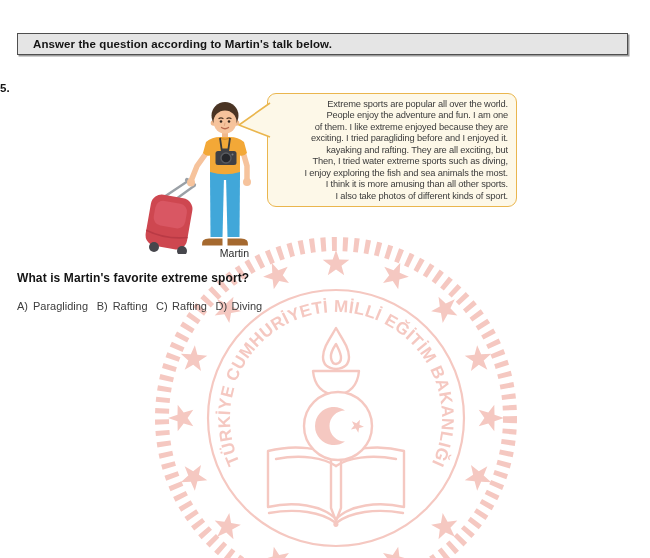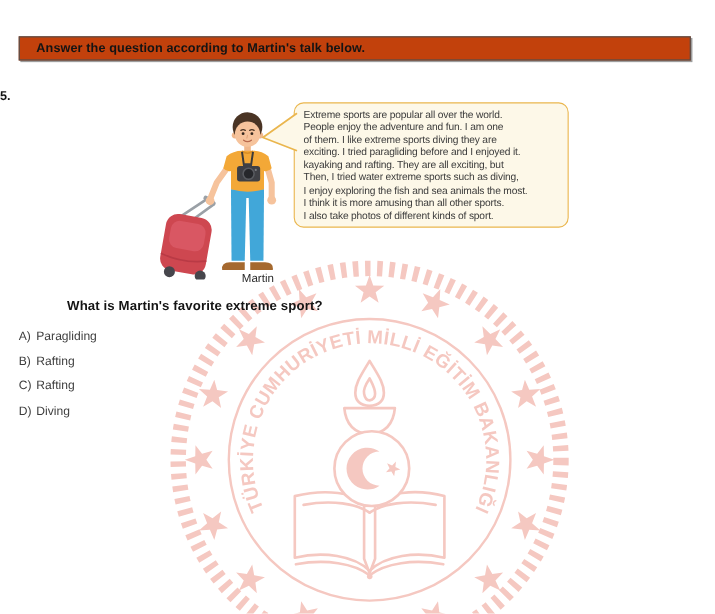--- a/index.html
+++ b/index.html
@@ -6,50 +6,50 @@
   .page{
     position:relative;width:650px;height:558px;background:#ffffff;
     overflow:hidden;font-family:"Liberation Sans",sans-serif;
   }
   
   .watermark{position:absolute;left:126px;top:208px;width:420px;height:420px;pointer-events:none;}
   
   .instruction-box{
     position:absolute;left:17px;top:33px;width:611px;height:22px;
     border:1px solid #4f4f4f;box-shadow:1.5px 1.5px 0 #9d9d9d;
-    background:#c2410c;display:flex;align-items:center;box-sizing:border-box;
+    background:#e5e5e5;display:flex;align-items:center;box-sizing:border-box;
   }
   .instruction-box span{
     font-size:11.5px;font-weight:bold;color:#141414;padding-left:15px;letter-spacing:0.1px;
   }
   .q-number{
     position:absolute;left:0px;top:82px;font-size:11.5px;font-weight:bold;color:#141414;
   }
   
   .martin-svg{position:absolute;left:140px;top:96px;width:132px;height:158px;}
   .char-caption{
     position:absolute;left:201px;top:247px;width:48px;text-align:right;
     font-size:10.5px;color:#2b2b2b;
   }
   
   .speech-bubble{
     position:absolute;left:267px;top:93px;width:250px;height:114px;box-sizing:border-box;
     background:#fdf8e8;border:1.6px solid #eab64e;border-radius:9px;
     padding:5px 8px;z-index:1;
   }
   .s-line{
-    font-size:9.3px;line-height:11.45px;color:#3b3b3b;white-space:nowrap;letter-spacing:-0.15px;
+    font-size:9.3px;line-height:11.45px;color:#3b3b3b;white-space:nowrap;letter-spacing:-0.15px;text-align:right;
   }
   .bubble-tail{position:absolute;left:237px;top:102px;width:34px;height:42px;z-index:2;}
   
   .question{
-    position:absolute;left:17px;top:271px;font-size:12px;font-weight:bold;color:#141414;letter-spacing:0.1px;margin-left:44px;
+    position:absolute;left:17px;top:271px;font-size:12px;font-weight:bold;color:#141414;letter-spacing:0.1px;
   }
   .options{
-    position:absolute;left:17px;top:299px;display:flex;flex-direction:column;gap:8.6px;
+    position:absolute;left:17px;top:299px;display:flex;flex-direction:row;gap:8.6px;
   }
   .option{font-size:11px;color:#3d3d3d;line-height:14px;}
   .opt-letter{display:inline-block;min-width:16px;}
 </style>
 </head>
 <body>
 
 <div class="page">
 
   <svg class="watermark" viewBox="0 0 420 420">
@@ -179,21 +179,21 @@
       <path d="M85,27 L84.4,29.5" stroke="#e0a57d" stroke-width="1" fill="none" stroke-linecap="round"></path>
       <path d="M81.5,31.5 Q85,34 88.5,31.5" stroke="#b96a4e" stroke-width="1.3" fill="none" stroke-linecap="round"></path>
     </g>
   </svg>
 
   <div class="char-caption">Martin</div>
 
   <div class="speech-bubble">
     <div class="s-line">Extreme sports are popular all over the world.</div>
     <div class="s-line">People enjoy the adventure and fun. I am one</div>
-    <div class="s-line">of them. I like extreme sports diving they are</div>
+    <div class="s-line">of them. I like extreme enjoyed because they are</div>
     <div class="s-line">exciting. I tried paragliding before and I enjoyed it.</div>
     <div class="s-line">kayaking and rafting. They are all exciting, but</div>
     <div class="s-line">Then, I tried water extreme sports such as diving,</div>
     <div class="s-line">I enjoy exploring the fish and sea animals the most.</div>
     <div class="s-line">I think it is more amusing than all other sports.</div>
     <div class="s-line">I also take photos of different kinds of sport.</div>
   </div>
   <svg class="bubble-tail" viewBox="0 0 34 42">
     <path d="M33,1 L2,23 L33,35" fill="#fdf8e8" stroke="#eab64e" stroke-width="1.6" stroke-linejoin="round"></path>
   </svg>

